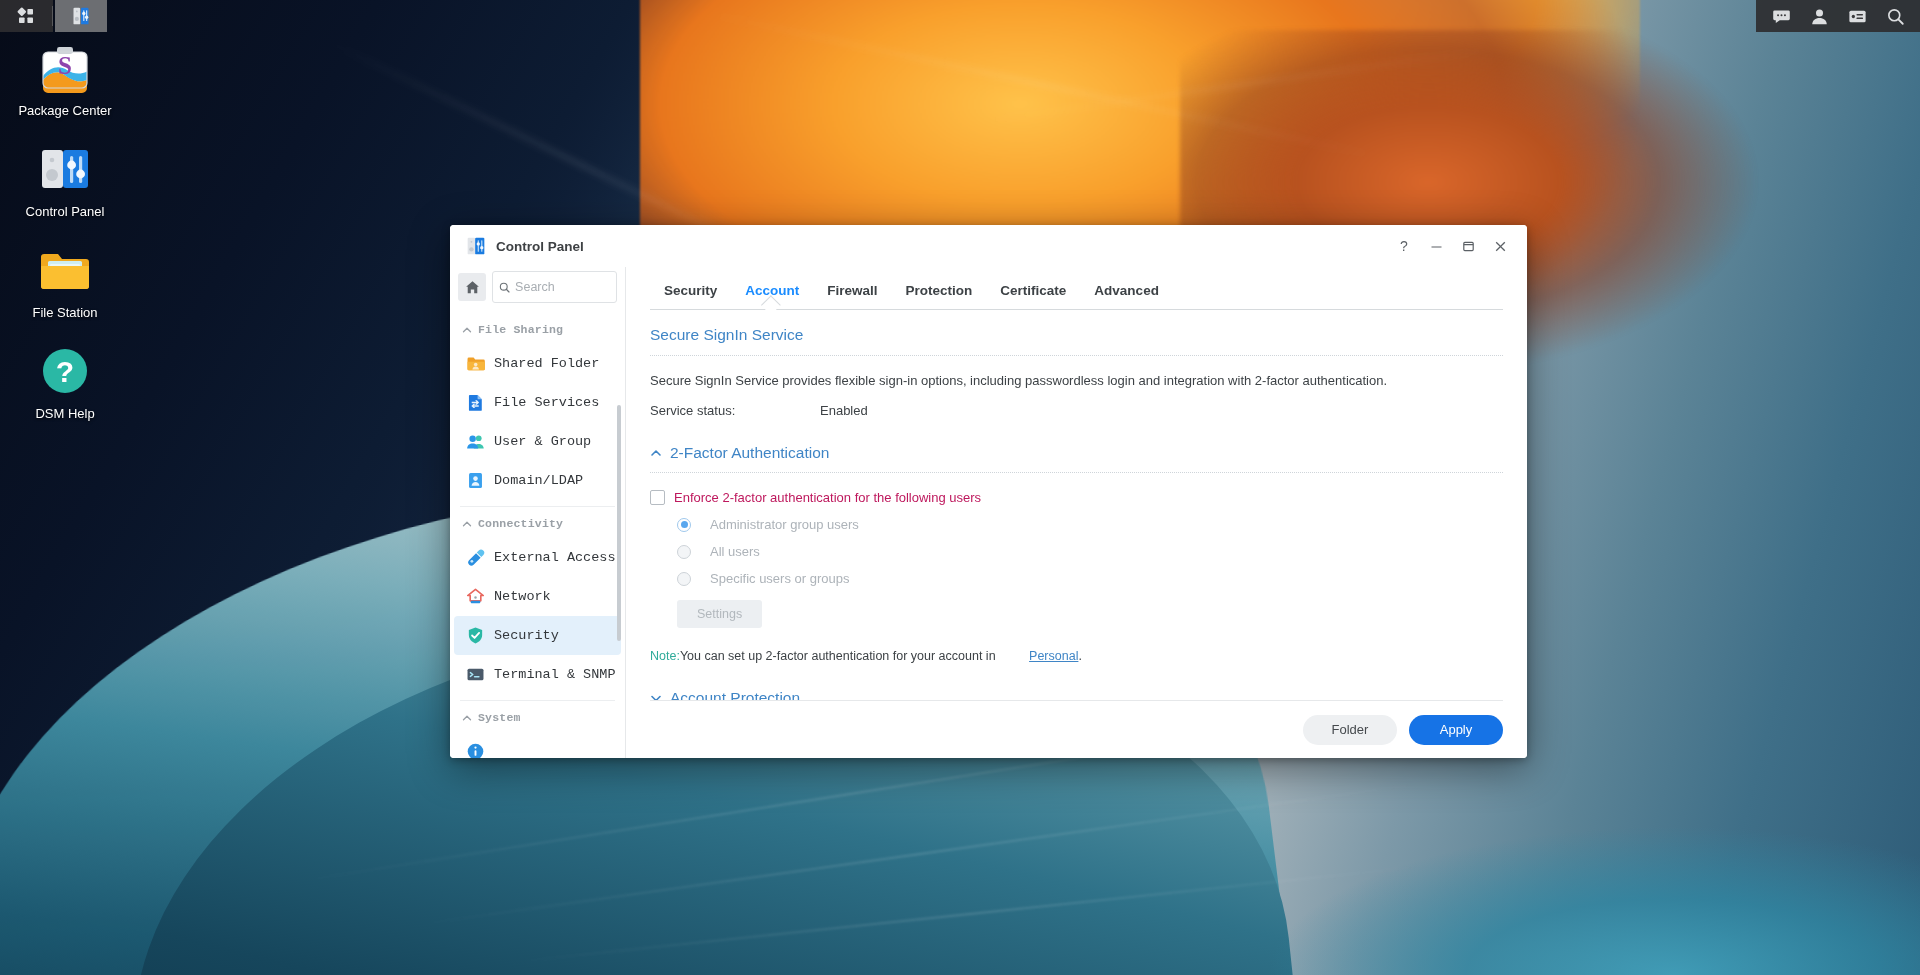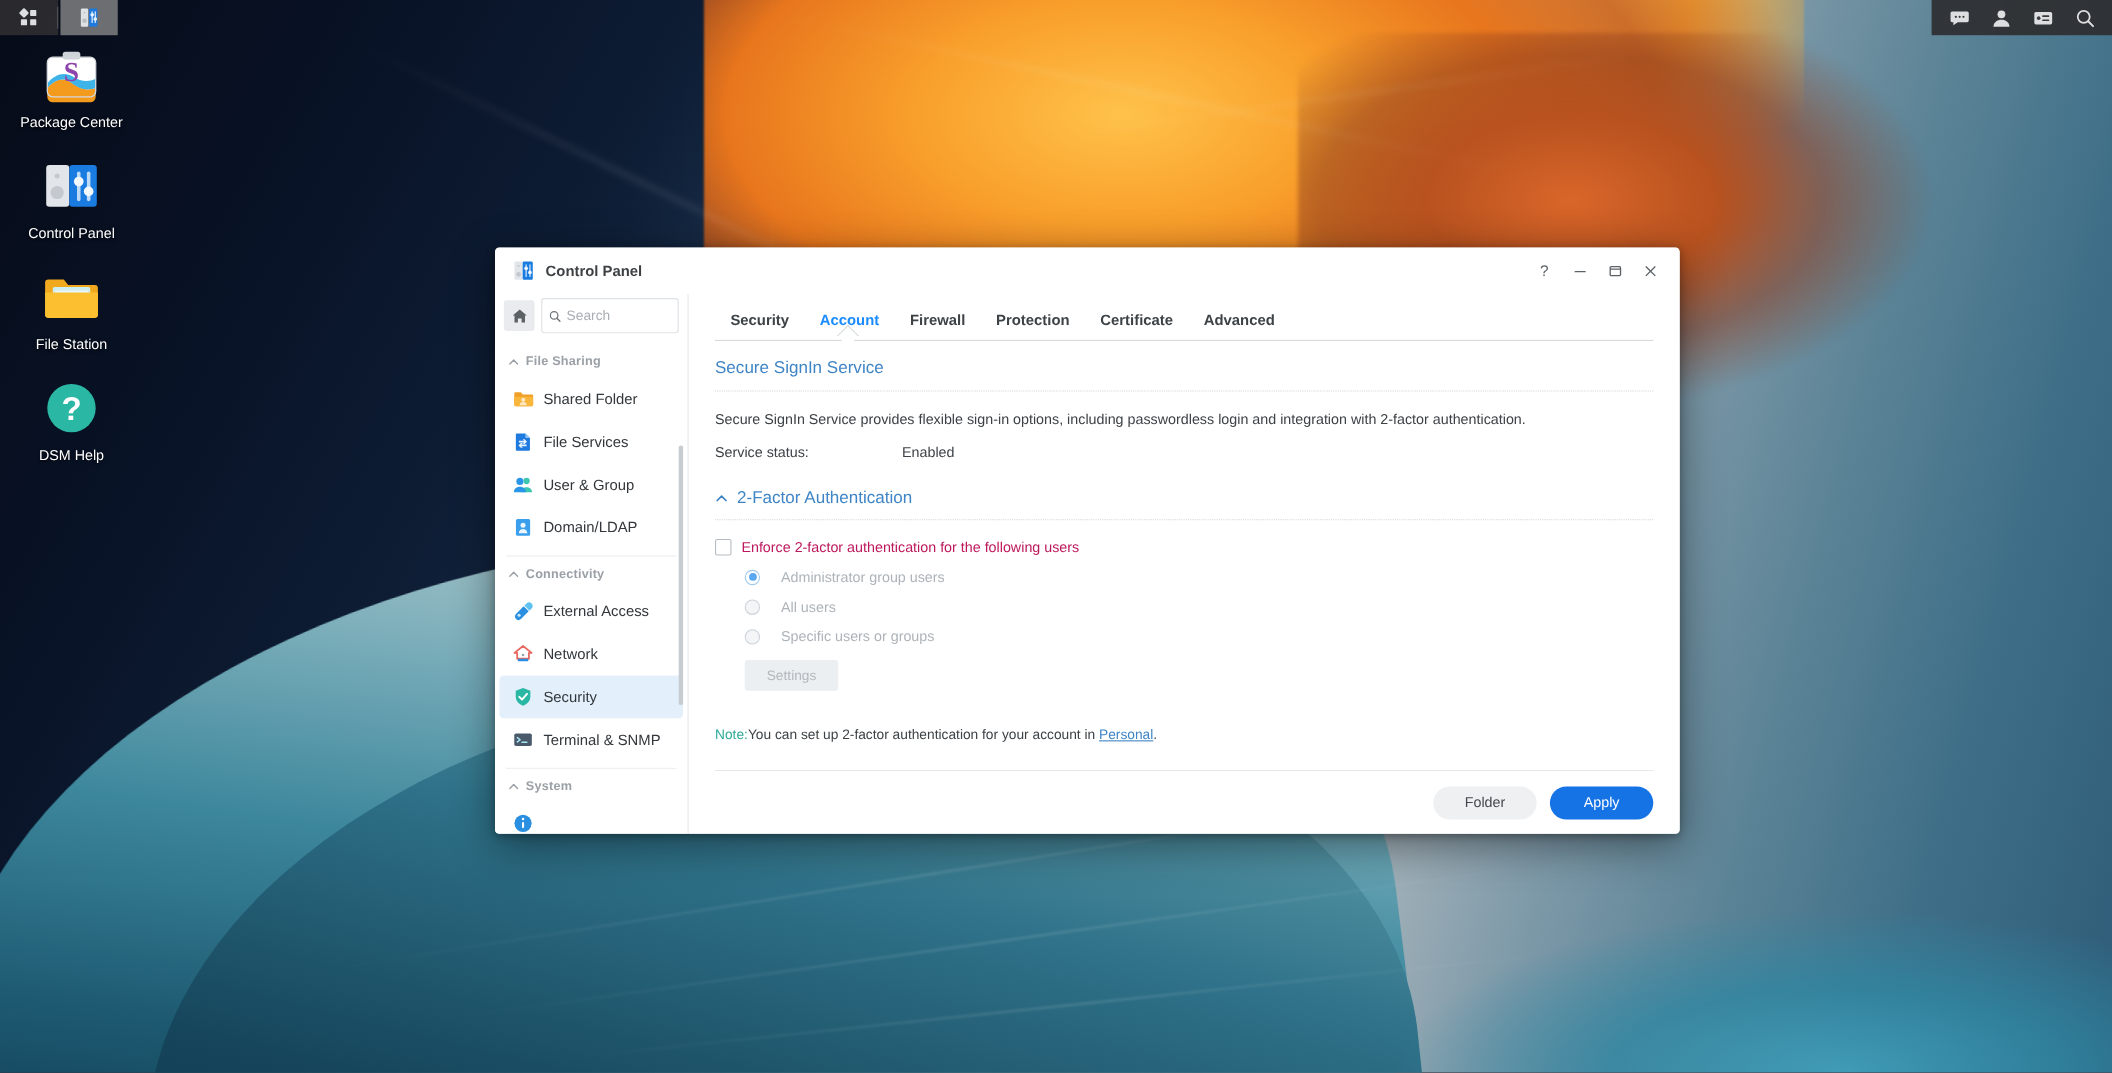--- a/index.html
+++ b/index.html
@@ -171,21 +171,21 @@
   #sb-search {
     flex: 1; height: 32px; border: 1px solid #dfe2e5; border-radius: 3px;
     display: flex; align-items: center; padding: 0 6px; gap: 5px; background: #fff;
   }
   #sb-search input {
     border: none; outline: none; font-size: 12.5px; color: #42464a;
     font-family: "Liberation Sans", sans-serif; width: 100%; background: transparent;
   }
   #sb-search input::placeholder { color: #a9aeb3; }
 
-  #sb-scroll { flex: 1; overflow: hidden; position: relative; }
+  #sb-scroll { flex: 1; overflow: hidden; position: relative; font-family: Liberation Mono, monospace; }
   #sb-list { padding-bottom: 4px; }
   .sb-group-header {
     display: flex; align-items: center; gap: 6px;
     padding: 10px 10px 8px 12px;
     font-size: 11.5px; color: #9aa0a6; font-weight: 600; letter-spacing: .2px;
     cursor: pointer;
   }
   .sb-item {
     display: flex; align-items: center; gap: 9px;
     height: 39px; padding: 0 10px 0 12px; cursor: pointer;
@@ -274,29 +274,29 @@
   }
   .radio.checked { border-color: #9fc8ec; background: #fff; }
   .radio.checked::after {
     content: ""; position: absolute; left: 50%; top: 50%;
     width: 7px; height: 7px; margin: -3.5px 0 0 -3.5px;
     border-radius: 50%; background: #59a7ee;
   }
   .radio-row .rtext { font-size: 13px; color: #adb3b9; }
 
   .btn-sm {
-    margin: 14px 0 16px 27px;
+    margin: 14px 0 4px 27px;
     background: #eceff2; color: #b2b8bd; border: none;
     font-family: "Liberation Sans", sans-serif;
     font-size: 12.5px; padding: 7px 20px; border-radius: 3px; cursor: default;
   }
 
   .note-row { padding: 17px 0 0 0; font-size: 12.5px; color: #3d4246; }
   .note-label { color: #2fab9a; }
-  .note-link { color: #3f85c6; text-decoration: underline; cursor: pointer; }
+  .note-link { color: #3f85c6; text-decoration: underline; cursor: pointer; margin-left: 30px; }
 
   #cp-footer {
     flex: 0 0 58px; height: 58px;
     border-top: 1px solid #e6e8ea;
     margin: 0 24px;
     display: flex; align-items: center; justify-content: flex-end; gap: 12px;
   }
   .btn-pill {
     font-family: "Liberation Sans", sans-serif;
     font-size: 13px; border-radius: 16px; padding: 0 26px; height: 30px;

